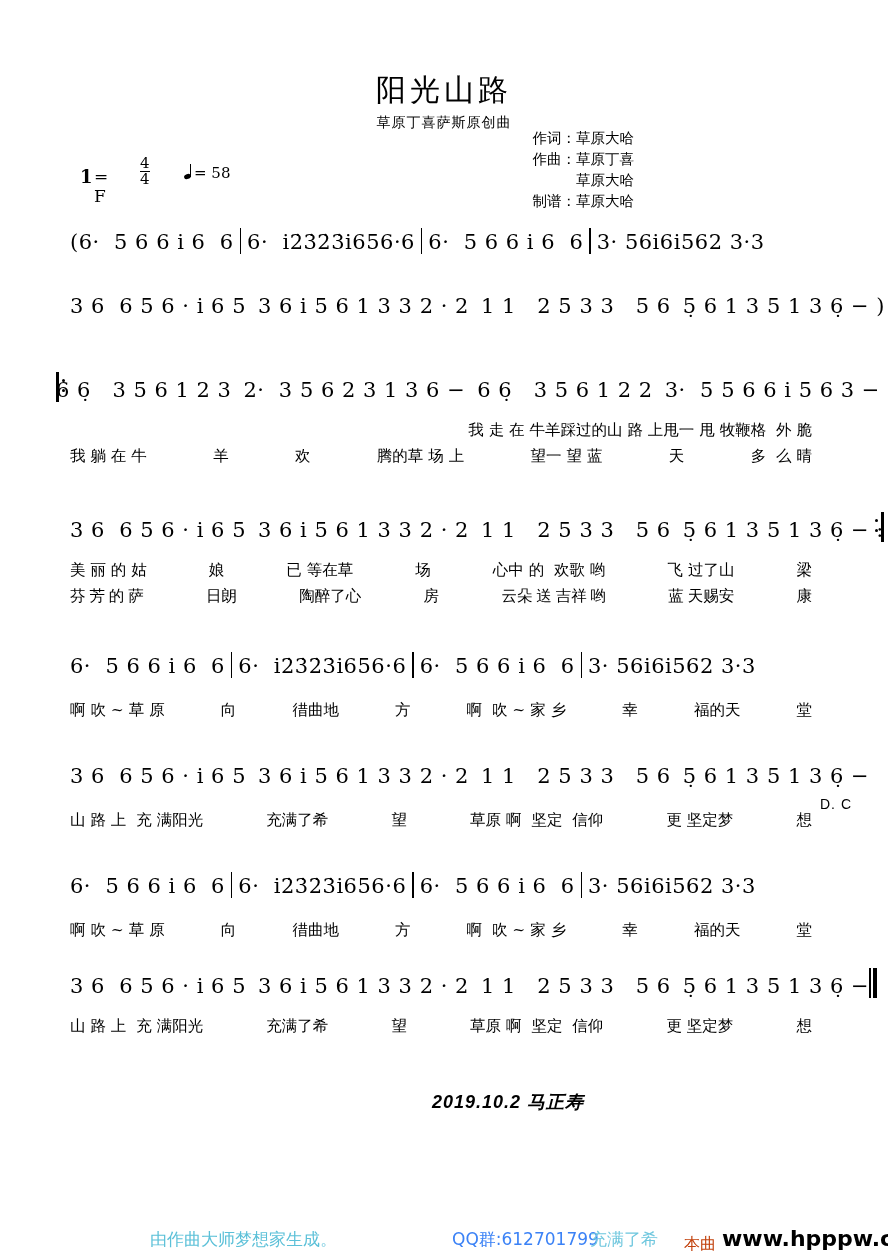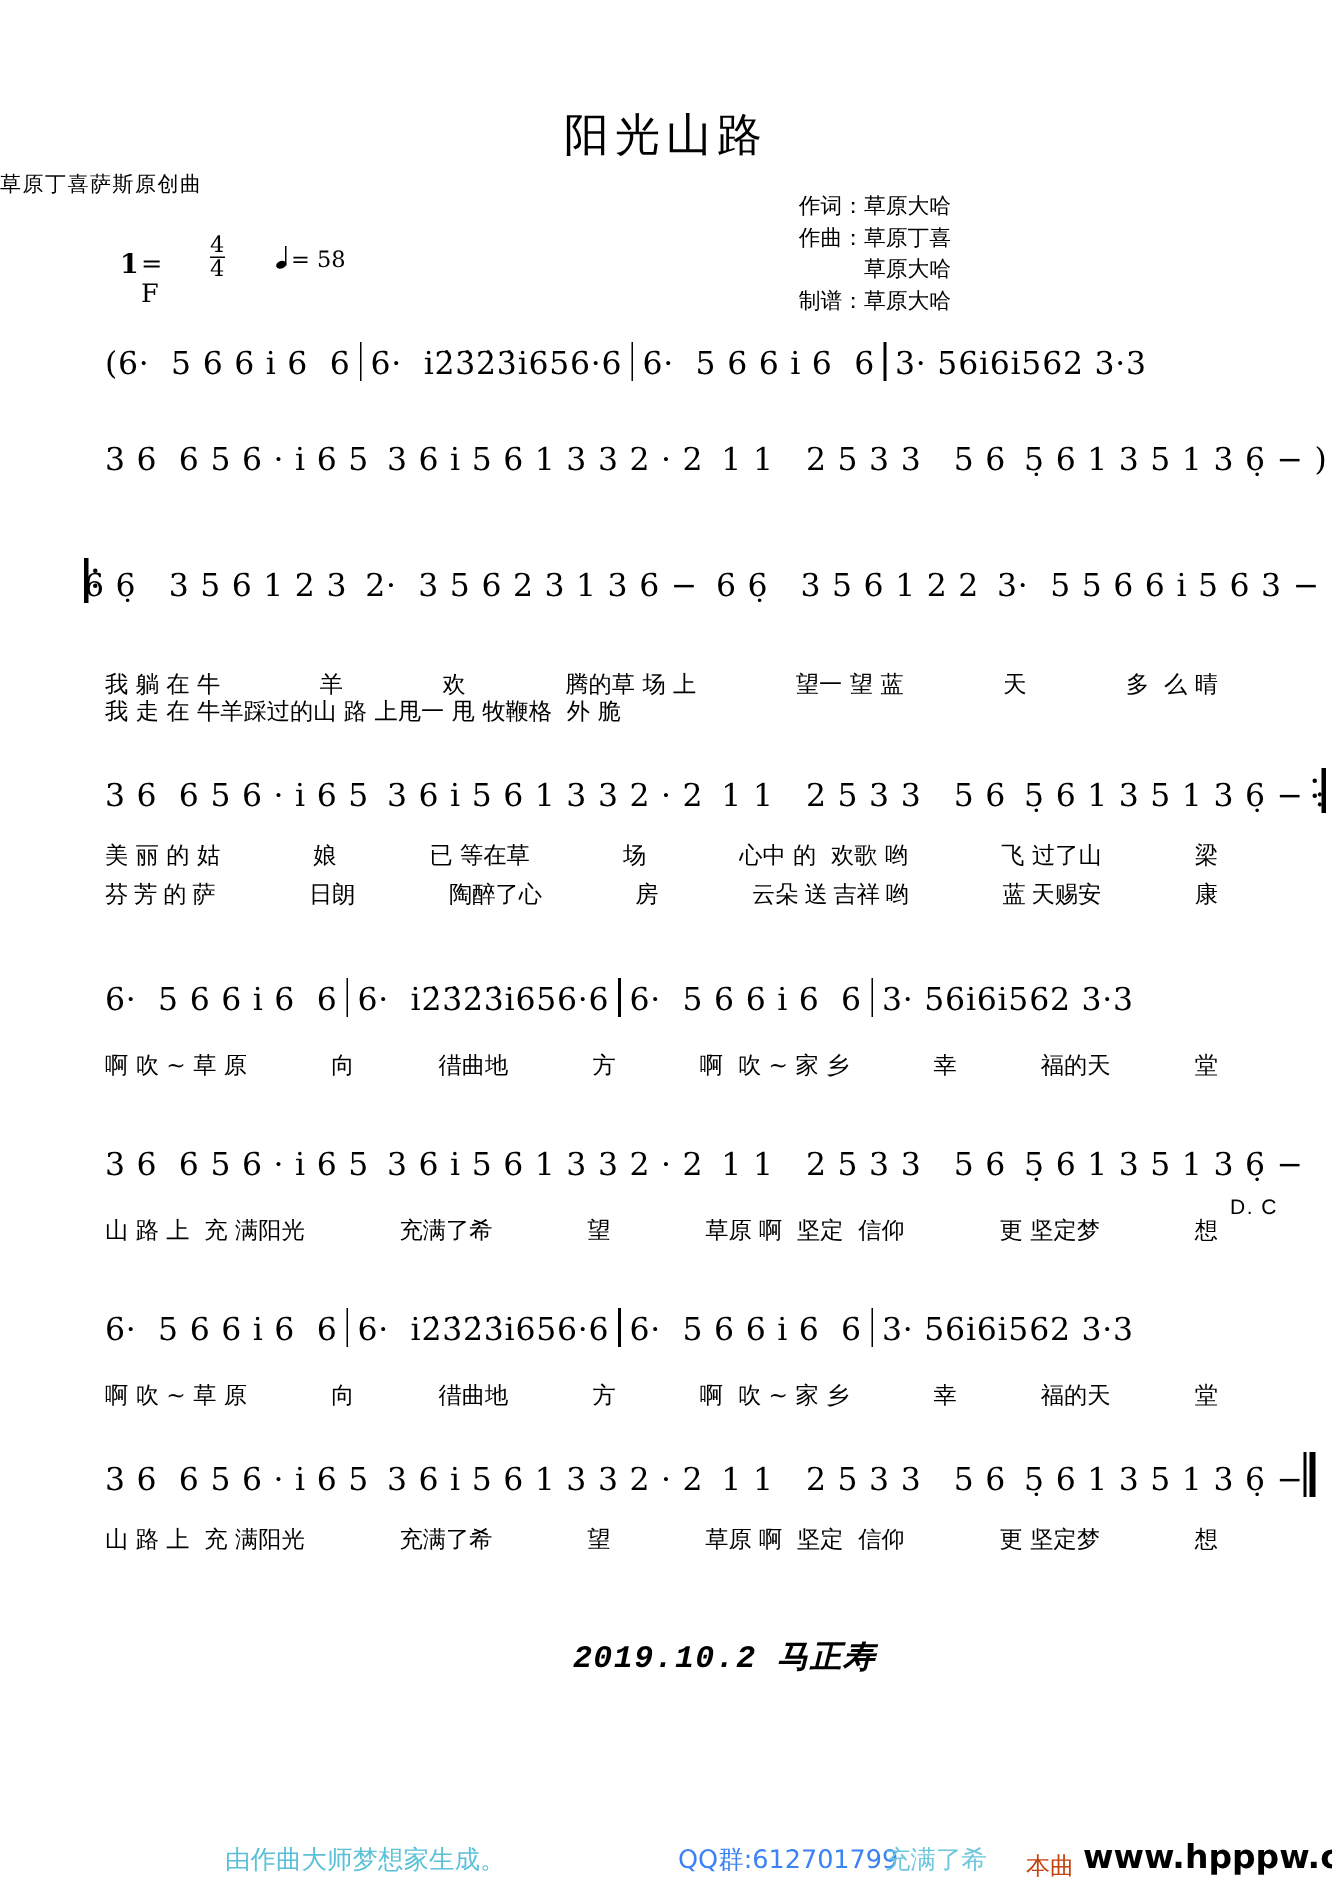--- a/index.html
+++ b/index.html
@@ -32,20 +32,21 @@
     font-size: 30px;
     letter-spacing: 4px;
     font-family: "DejaVu Serif", serif;
     font-weight: 500;
   }
   .subtitle {
     position: absolute;
     top: 114px;
     left: 0;
     width: 888px;
+    text-align: center;
     font-size: 14px;
     letter-spacing: 1px;
     font-family: "DejaVu Serif", serif;
   }
   .credits {
     position: absolute;
     top: 128px;
     right: 90px;
     text-align: left;
     font-size: 14.5px;
@@ -174,24 +175,24 @@
     font-size: 14px;
     font-family: Liberation Sans, sans-serif;
     letter-spacing: 1px;
     text-align: right;
   }
 
   .signature {
     position: absolute;
     right: 140px;
     top: 1090px;
-    font-size: 21px;
+    font-size: 18px;
     font-style: italic;
     font-weight: bold;
-    font-family: Liberation Mono, monospace;
+    font-family: Liberation Sans, sans-serif;
     letter-spacing: 1px;
   }
 
   
   .footer {
     position: absolute;
     left: 0; bottom: 0;
     width: 888px;
     height: 36px;
     background: #ffffff;
@@ -291,21 +292,21 @@
     <div class="notes" style="left:56px;">
       <span class="repeat-start"><span class="dots"><i></i><i></i></span></span>
       <span class="meas"><span class="nts">6 6̣   3 5 6 1 2 3</span></span>
       <span class="bar"></span>
       <span class="meas"><span class="nts">2·  3 5 6 2 3 1 3 6 −</span></span>
       <span class="bar"></span>
       <span class="meas"><span class="nts">6 6̣   3 5 6 1 2 2</span></span>
       <span class="bar"></span>
       <span class="meas"><span class="nts">3·  5 5 6 6 i 5 6 3 −</span></span>
     </div>
-    <div class="lyrics" style="top:48px; justify-content:flex-start; width:742px;margin-top:44px;">
+    <div class="lyrics" style="top:48px; justify-content:flex-end; width:742px;">
       <span>我 走 在 牛</span>
       <span>羊</span>
       <span>踩</span>
       <span>过的山 路 上</span>
       <span>甩一 甩 牧</span>
       <span>鞭</span>
       <span>格  外 脆</span>
     </div>
     <div class="lyrics" style="top:74px; justify-content:space-between; width:742px;">
       <span>我 躺 在 牛</span>

